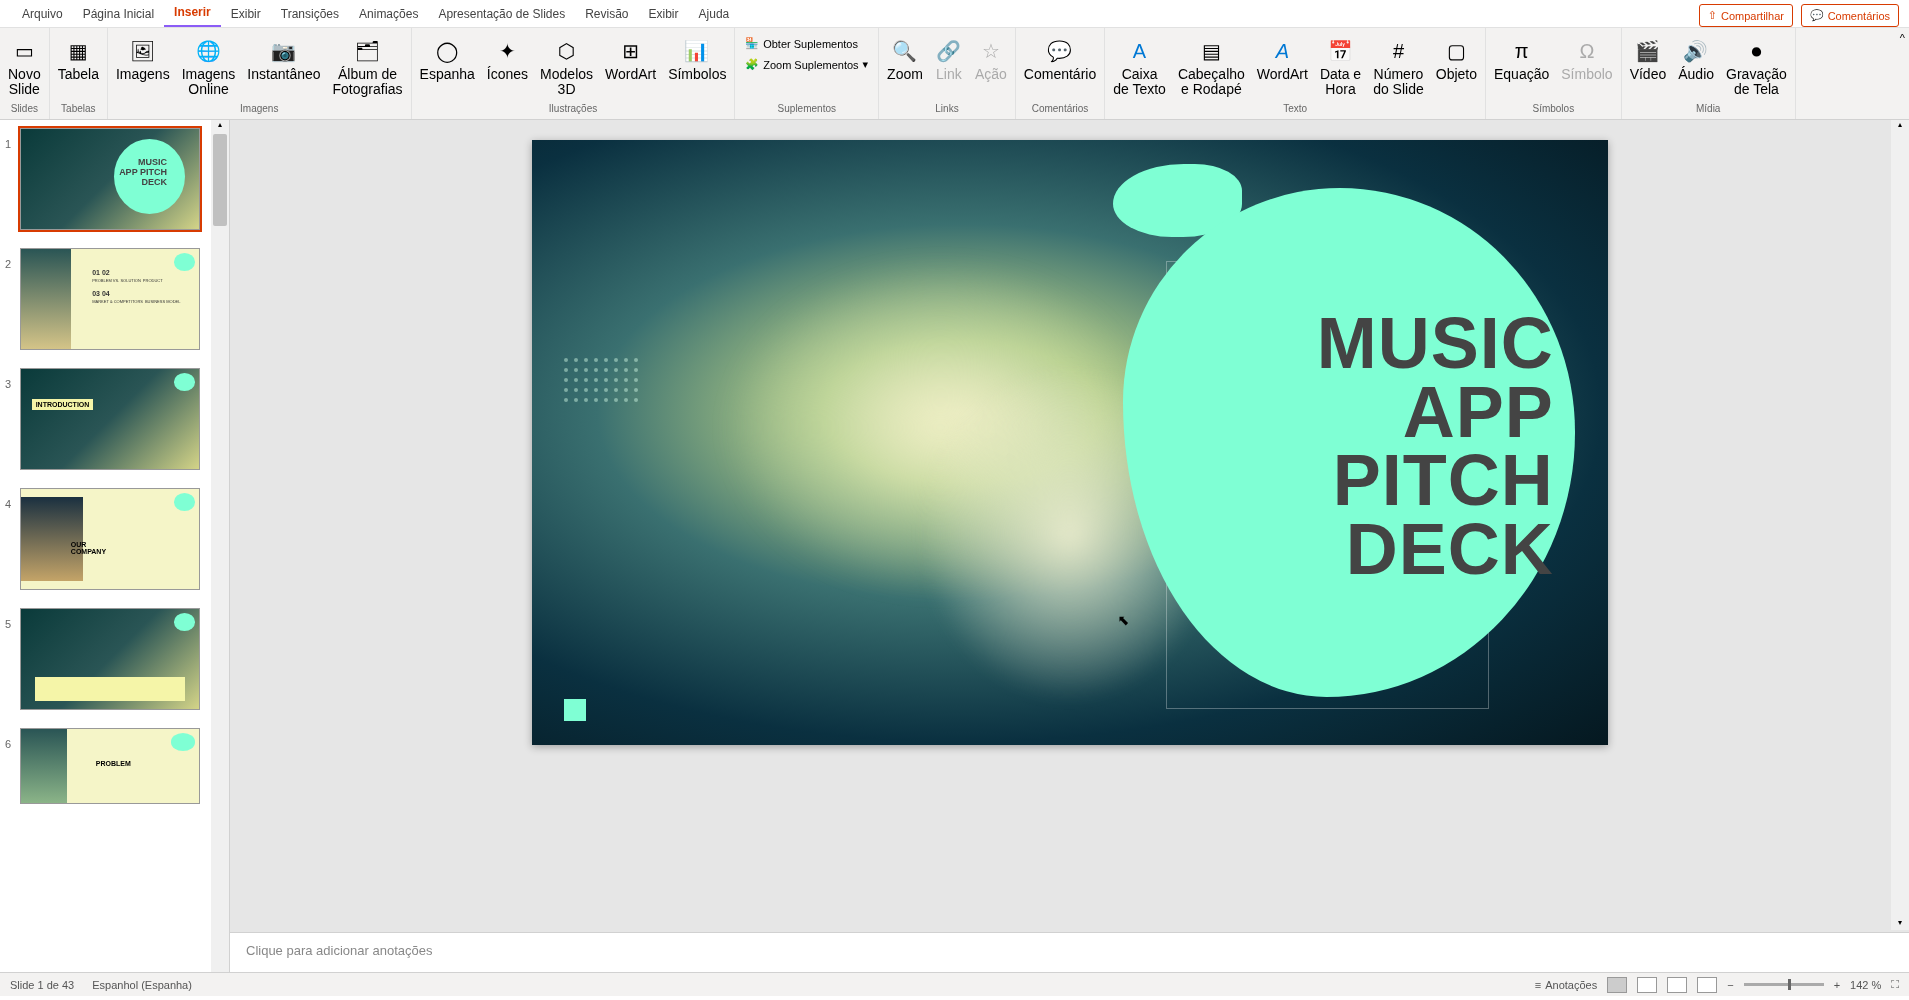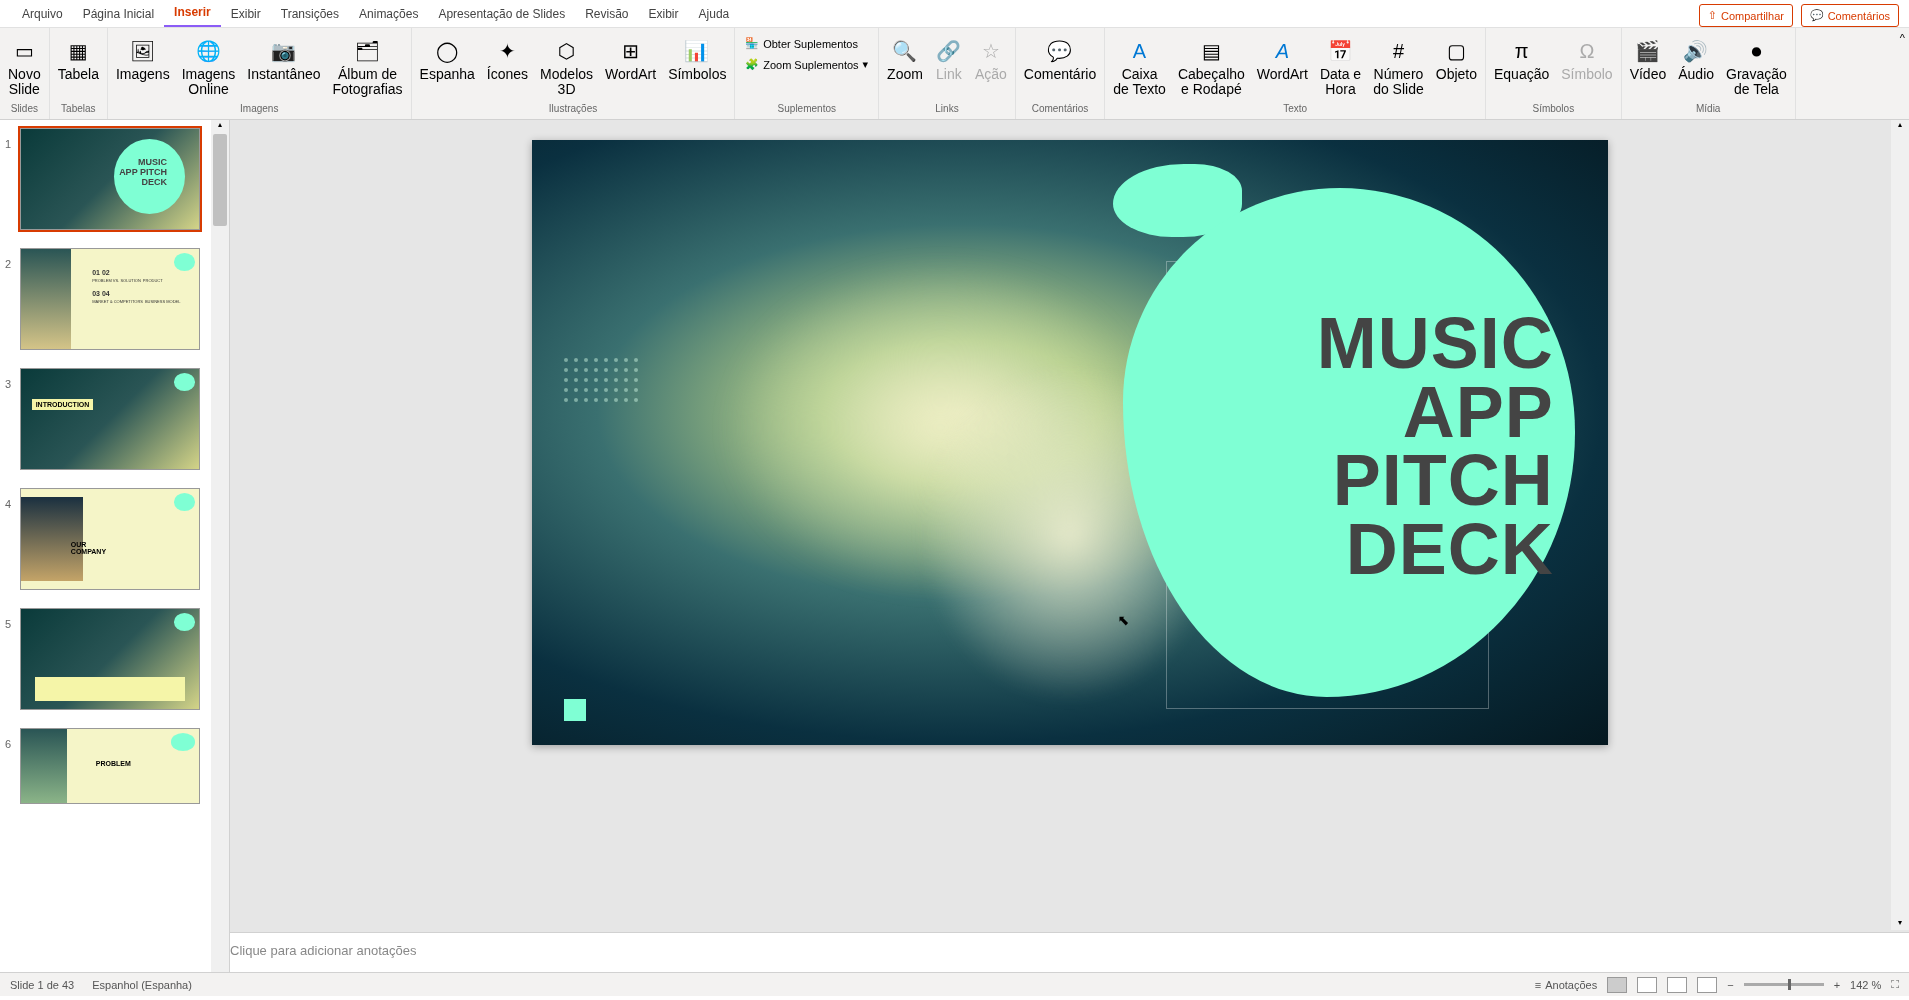--- a/index.html
+++ b/index.html
@@ -58,21 +58,21 @@
 .slide-title { font-size: 72px; font-weight: 800; color: #444; line-height: 0.95; letter-spacing: 1px; font-family: Impact, 'Arial Black', sans-serif; }
 .slide-subtitle { font-size: 18px; color: #555; margin-top: 20px; }
 .slide-rect { position: absolute; border: 1px solid rgba(255,255,255,0.3); }
 .rect1 { right: 11%; top: 20%; width: 30%; height: 74%; }
 .dots { position: absolute; left: 3%; top: 36%; display: grid; grid-template-columns: repeat(8, 4px); gap: 6px; }
 .dot { width: 4px; height: 4px; background: rgba(200,240,220,0.5); border-radius: 50%; }
 .small-square { position: absolute; left: 3%; bottom: 4%; width: 22px; height: 22px; background: #7fffd4; }
 .cursor-arrow { position: absolute; left: 586px; top: 472px; font-size: 14px; color: #000; }
 
 
-.notes-area { height: 40px; background: #fff; border-top: 1px solid #d1d1d1; padding: 10px 0; font-size: 13px; color: #888; }
+.notes-area { height: 40px; background: #fff; border-top: 1px solid #d1d1d1; padding: 10px 16px; font-size: 13px; color: #888; }
 
 
 .statusbar { height: 24px; background: #f3f2f1; border-top: 1px solid #d1d1d1; display: flex; align-items: center; padding: 0 10px; font-size: 11px; color: #555; }
 .status-left { display: flex; gap: 18px; }
 .status-right { margin-left: auto; display: flex; align-items: center; gap: 10px; }
 .view-btn { width: 20px; height: 16px; border: 1px solid #999; display: inline-block; cursor: pointer; background:#fff;}
 .view-btn.active { background: #ccc; }
 .zoom-slider { width: 80px; height: 3px; background: #aaa; position: relative; }
 .zoom-handle { position: absolute; left: 55%; top: -4px; width: 3px; height: 11px; background: #666; }
 </style>

